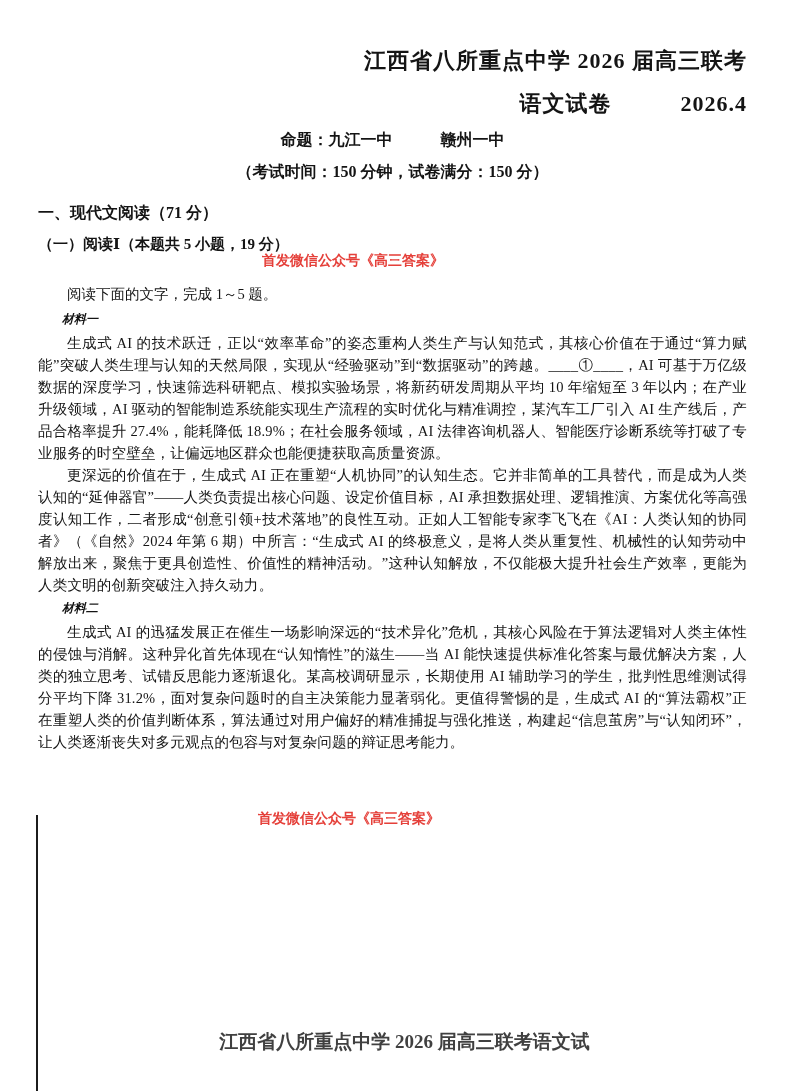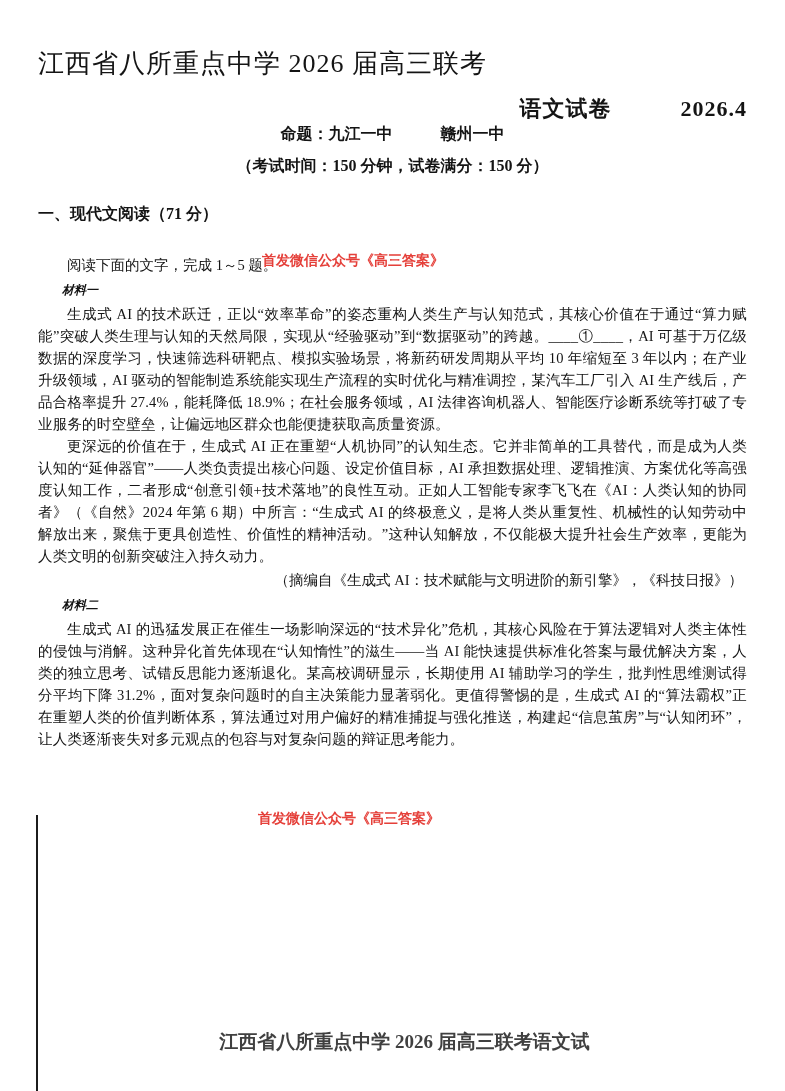--- a/index.html
+++ b/index.html
@@ -9,47 +9,48 @@
     width: 785px;
     height: 1091px;
     margin: 0 auto;
     background: #ffffff;
     color: #141414;
     font-family: "Liberation Serif", "DejaVu Serif", serif;
     padding: 46px 38px 0 38px;
     overflow: hidden;
   }
   .title {
-    text-align: left;
-    font-size: 26px;
-    font-weight: normal;
+    text-align: right;
+    font-size: 22px;
+    font-weight: bold;
     letter-spacing: 1px;
   }
   .subtitle {
     text-align: right;
     font-size: 22px;
     font-weight: bold;
     margin-top: 13px;
     letter-spacing: 1px;
   }
   .setters {
     text-align: center;
     font-size: 16px;
     font-weight: bold;
+    margin-top: 11px;
   }
   .exam-info {
     text-align: center;
     font-size: 16px;
     font-weight: bold;
     margin-top: 11px;
   }
   .sec-heading {
     font-size: 16px;
     font-weight: bold;
-    margin-top: 27px;
+    margin-top: 20px;
   }
   .sub-heading {
     font-size: 15px;
     font-weight: bold;
     margin-top: 11px;
   }
   .instruction {
     font-size: 14.5px;
     margin-top: 28px;
     text-indent: 2em;
@@ -116,26 +117,26 @@
 
   <div class="watermark wm1" style="color: rgb(229, 64, 58);">首发微信公众号《高三答案》</div>
   <div class="watermark wm2" style="color: rgb(229, 64, 58);">首发微信公众号《高三答案》</div>
 
   <h1 class="title">江西省八所重点中学 2026 届高三联考</h1>
   <h2 class="subtitle">语文试卷　　　2026.4</h2>
   <div class="setters">命题：九江一中　　　赣州一中</div>
   <div class="exam-info">（考试时间：150 分钟，试卷满分：150 分）</div>
 
   <div class="sec-heading">一、现代文阅读（71 分）</div>
+  <div class="sub-heading">（一）阅读Ⅰ（本题共 5 小题，19 分）</div>
   <div class="instruction">阅读下面的文字，完成 1～5 题。</div>
 
   <div class="material-label">材料一</div>
   <p class="body-para">生成式 AI 的技术跃迁，正以“效率革命”的姿态重构人类生产与认知范式，其核心价值在于通过“算力赋能”突破人类生理与认知的天然局限，实现从“经验驱动”到“数据驱动”的跨越。____①____，AI 可基于万亿级数据的深度学习，快速筛选科研靶点、模拟实验场景，将新药研发周期从平均 10 年缩短至 3 年以内；在产业升级领域，AI 驱动的智能制造系统能实现生产流程的实时优化与精准调控，某汽车工厂引入 AI 生产线后，产品合格率提升 27.4%，能耗降低 18.9%；在社会服务领域，AI 法律咨询机器人、智能医疗诊断系统等打破了专业服务的时空壁垒，让偏远地区群众也能便捷获取高质量资源。</p>
   <p class="body-para">更深远的价值在于，生成式 AI 正在重塑“人机协同”的认知生态。它并非简单的工具替代，而是成为人类认知的“延伸器官”——人类负责提出核心问题、设定价值目标，AI 承担数据处理、逻辑推演、方案优化等高强度认知工作，二者形成“创意引领+技术落地”的良性互动。正如人工智能专家李飞飞在《AI：人类认知的协同者》（《自然》2024 年第 6 期）中所言：“生成式 AI 的终极意义，是将人类从重复性、机械性的认知劳动中解放出来，聚焦于更具创造性、价值性的精神活动。”这种认知解放，不仅能极大提升社会生产效率，更能为人类文明的创新突破注入持久动力。</p>
-  <div class="source-line">（摘编自《生成式 AI：技术赋能与文明进阶的新引擎》，《科技日报》）</div>
 
   <div class="m2-wrap">
     <div class="material-label">材料二</div>
     <p class="body-para">生成式 AI 的迅猛发展正在催生一场影响深远的“技术异化”危机，其核心风险在于算法逻辑对人类主体性的侵蚀与消解。这种异化首先体现在“认知惰性”的滋生——当 AI 能快速提供标准化答案与最优解决方案，人类的独立思考、试错反思能力逐渐退化。某高校调研显示，长期使用 AI 辅助学习的学生，批判性思维测试得分平均下降 31.2%，面对复杂问题时的自主决策能力显著弱化。更值得警惕的是，生成式 AI 的“算法霸权”正在重塑人类的价值判断体系，算法通过对用户偏好的精准捕捉与强化推送，构建起“信息茧房”与“认知闭环”，让人类逐渐丧失对多元观点的包容与对复杂问题的辩证思考能力。</p>
   </div>
 
   <div class="footer">江西省八所重点中学 2026 届高三联考语文试</div>
 
 </div>
 

